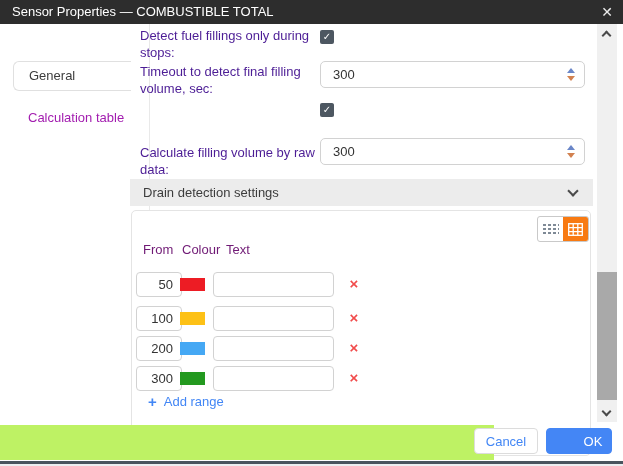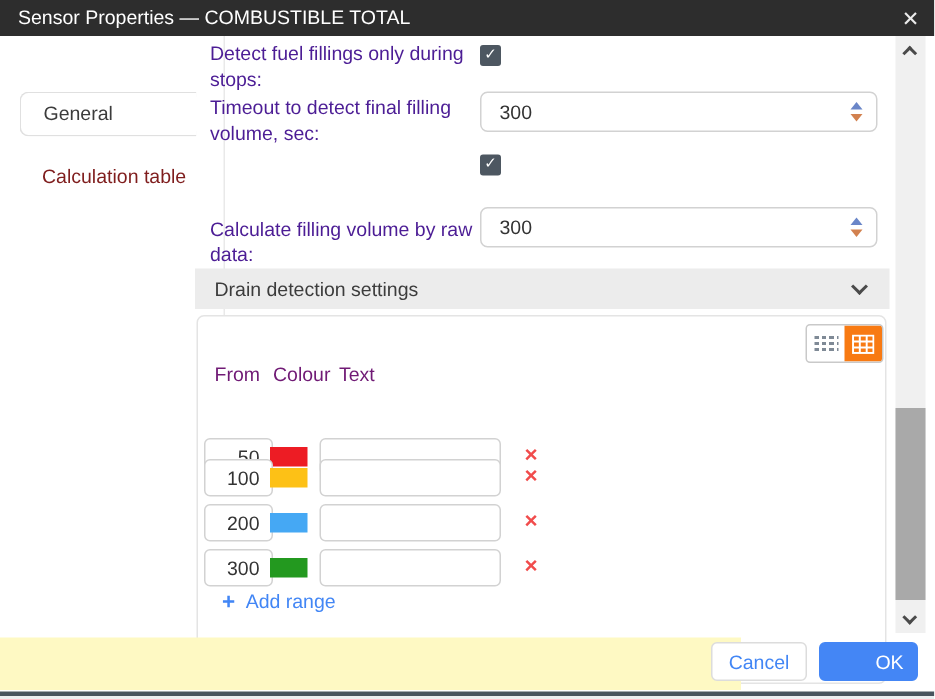--- a/index.html
+++ b/index.html
@@ -12,21 +12,21 @@
   .titlebar .title { position:absolute; left:12px; top:0; line-height:24px; color:#fff; font-size:13px; }
   .titlebar .close { position:absolute; right:4px; top:0; width:24px; height:24px; line-height:24px;
                      text-align:center; color:#ececec; font-size:14px; cursor:pointer; }
 
   
   .sidebar { position:absolute; left:0; top:24px; width:150px; height:401px; background:#fff; border-right:1px solid #e9e9e9; }
   .tab-selected { position:absolute; left:13px; top:37px; width:118px; height:30px; background:#fff;
                   border:1px solid #e0e0e0; border-right:none; border-radius:6px 0 0 6px;
                   line-height:28px; padding-left:15px; color:#3c3c3c; z-index:3; cursor:pointer; }
   .tab-plain { position:absolute; left:28px; top:84px; width:100px; height:20px; line-height:20px;
-               color:#7f1d1d; cursor:pointer; }
+               color:#a21caf; cursor:pointer; }
 
   
   .flabel { position:absolute; width:185px; line-height:17px; color:#4c1d95; }
   .lbl0 { left:140px; top:27px; }
   .lbl1 { left:140px; top:63px; }
   .lbl2 { left:140px; top:100px;margin-top:44px; }
   .lbl3 { left:140px; top:136px; }
 
   
   .checkbox { position:absolute; width:14px; height:14px; background:#4d5761; border-radius:2px;
@@ -66,21 +66,21 @@
   .list-icon i { position:absolute; left:0; width:16px; height:2px; display:block;
                  background:repeating-linear-gradient(90deg,#7f8a96 0 3px,transparent 3px 5px); }
   .list-icon i:nth-child(1){ top:0; } .list-icon i:nth-child(2){ top:4px; } .list-icon i:nth-child(3){ top:8px; }
 
   
   .colhdr { position:absolute; top:242px; color:#701a75; }
   .h-from { left:143px; } .h-colour { left:182px; } .h-text { left:226px; }
 
   
   .int-row { position:absolute; left:0; width:623px; height:25px; }
-  .r0{ top:292px; } .r1{ top:306px; } .r2{ top:336px; } .r3{ top:366px; }
+  .r0{ top:272px; } .r1{ top:306px; } .r2{ top:336px; } .r3{ top:366px; }
   .from-input { position:absolute; left:136px; top:0; width:46px; height:25px; border:1px solid #d2d2d2;
                 border-radius:4px; text-align:right; padding-right:8px; font:13px "Liberation Sans",sans-serif; color:#333; outline:none; }
   .swatch { position:absolute; left:180px; top:6px; width:25px; height:13px; cursor:pointer; }
   .text-input { position:absolute; left:213px; top:0; width:121px; height:25px; border:1px solid #d2d2d2;
                 border-radius:4px; padding:0 8px; font:13px "Liberation Sans",sans-serif; color:#333; outline:none; }
   .del-x { position:absolute; left:346px; top:2px; width:16px; height:20px; color:#f14c4c;
            font-size:15px; font-weight:bold; line-height:20px; text-align:center; cursor:pointer; }
 
   
   .add-range { position:absolute; left:148px; top:393px; height:18px; color:#4286f5; cursor:pointer; }
@@ -90,21 +90,21 @@
   .scrollbar { position:absolute; left:597px; top:24px; width:20px; height:398px; background:#f0f0f0; z-index:6; }
   .sb-arrow { position:absolute; left:0; width:20px; height:18px; cursor:pointer; }
   .sb-up { top:0; } .sb-down { bottom:0; }
   .chev-up-sm { position:absolute; left:6px; top:8px; width:7px; height:7px;
                 border-left:2px solid #4a4a4a; border-top:2px solid #4a4a4a; transform:rotate(45deg); }
   .chev-dn-sm { position:absolute; left:6px; top:4px; width:7px; height:7px;
                 border-right:2px solid #4a4a4a; border-bottom:2px solid #4a4a4a; transform:rotate(45deg); }
   .sb-thumb { position:absolute; left:0; top:248px; width:20px; height:128px; background:#a9a9a9; cursor:pointer; }
 
   
-  .footer { position:absolute; left:0; top:425px; width:494px; height:35px; background:#fef9c3; z-index:10; }
+  .footer { position:absolute; left:0; top:425px; width:494px; height:35px; background:#bef264; z-index:10; }
   .btn { position:absolute; top:3px; height:26px; border-radius:4px; font:13px "Liberation Sans",sans-serif;
          cursor:pointer; }
   .btn-cancel { left:474px; width:64px; background:#fff; border:1px solid #dcdcdc; color:#4286f5; }
   .btn-ok { left:546px; width:66px; background:#4486f5; border:1px solid #4486f5; color:#fff;padding-left:28px; }
 
   
   .strip-dark { position:absolute; left:0; top:461px; width:623px; height:3px; background:#49545e; z-index:15; }
   .strip-light { position:absolute; left:0; top:464px; width:623px; height:2px; background:#eceef0; z-index:15; }
 </style>
 </head>

